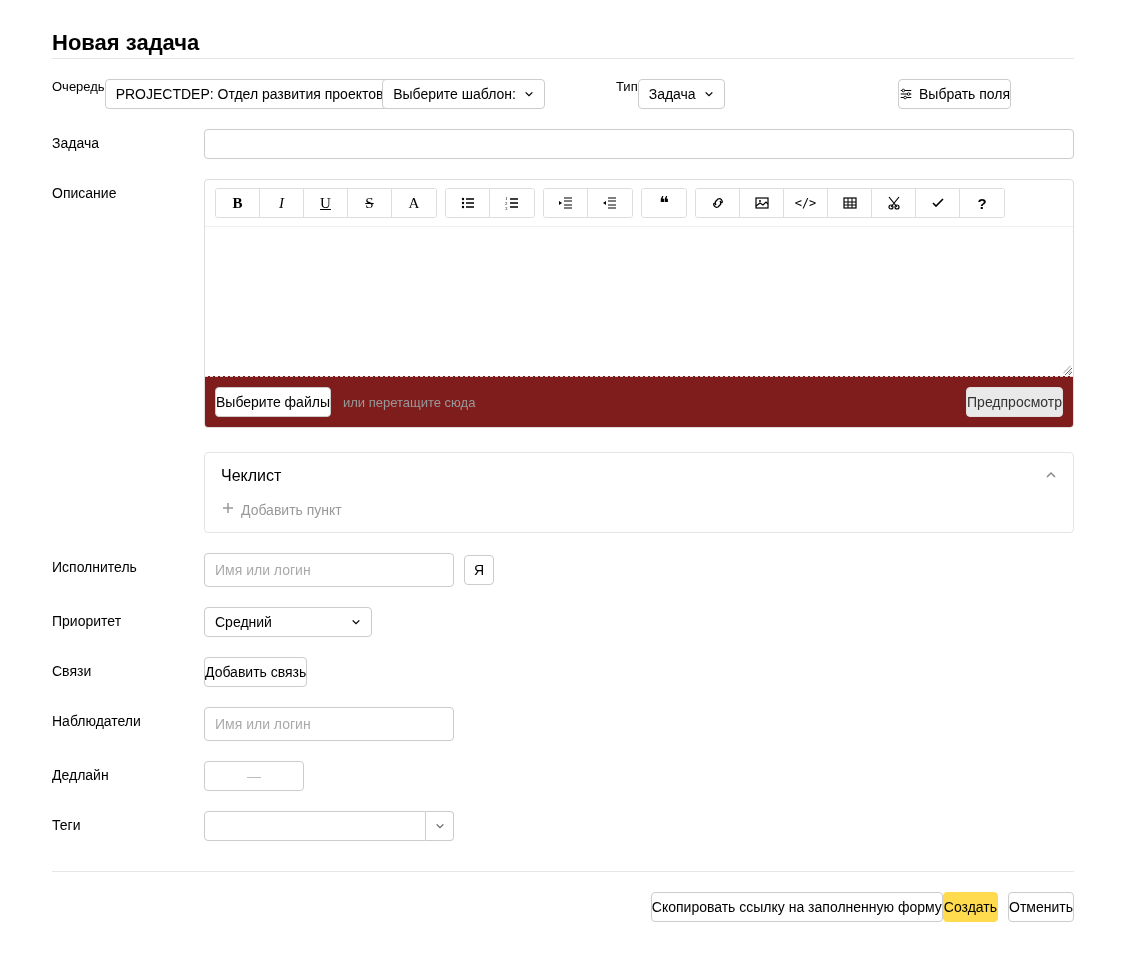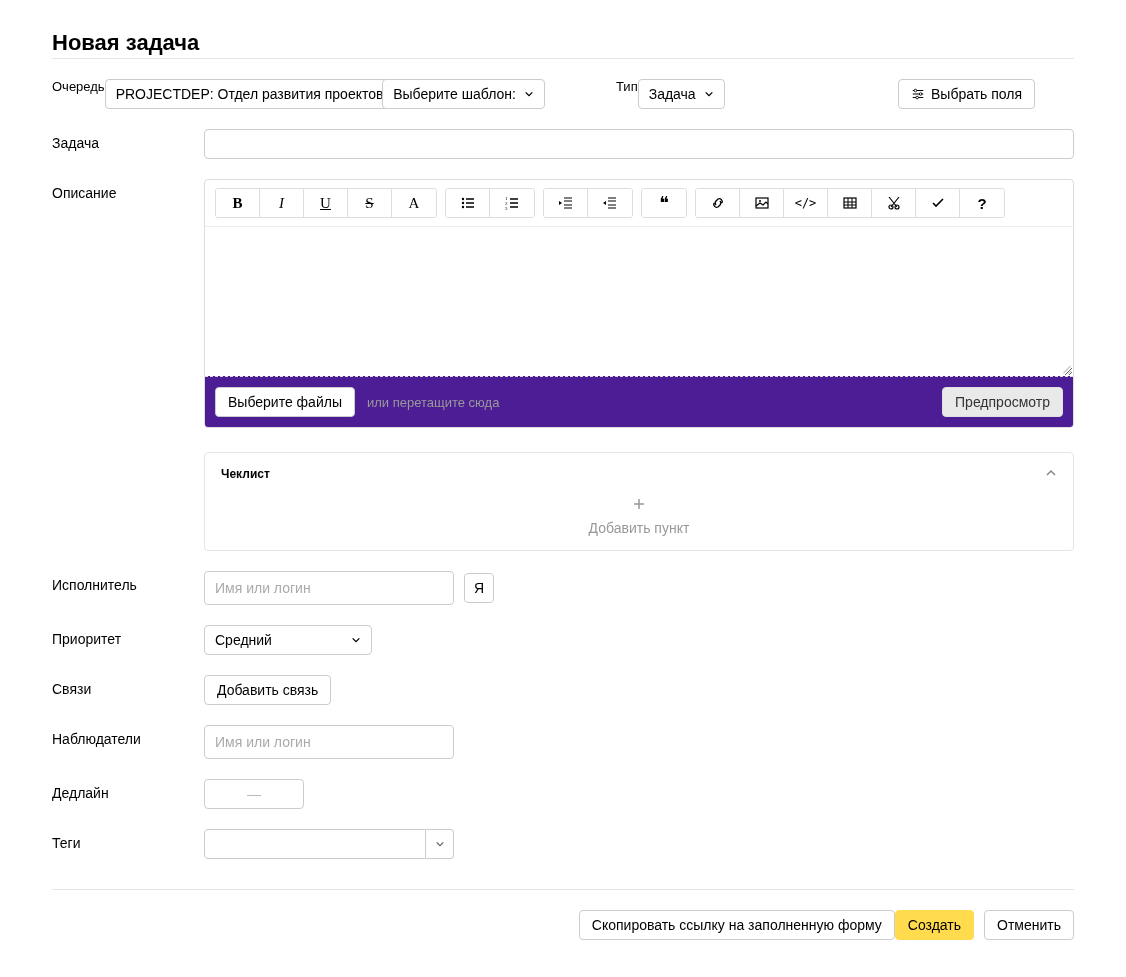--- a/index.html
+++ b/index.html
@@ -41,21 +41,21 @@
   .chevron {
     width: 10px; height: 10px; flex-shrink: 0; margin-left: 8px;
   }
   .chevron svg { display: block; }
   .clear-x {
     width: 14px; height: 14px; flex-shrink: 0; margin-left: 6px; color: #999; cursor: pointer;
   }
 
   .btn {
     height: 30px; border: 1px solid #ccc; border-radius: 4px; background: #fff;
-    padding: 0 12px; font-size: 14px; cursor: pointer; display: inline-flex;
+    padding: 0 0; font-size: 14px; cursor: pointer; display: inline-flex;
     align-items: center; gap: 6px;
   }
   .btn.primary { background: #ffdb4d; border-color: #ffdb4d; font-weight: 500; }
   .btn.muted { background: #e9e9e9; border-color: #e0e0e0; color: #333; }
 
   .form-row { display: flex; margin-bottom: 20px; }
   .form-label { width: 152px; padding-top: 6px; font-size: 14px; }
   .form-control { flex: 1; }
 
   .task-input {
@@ -89,43 +89,43 @@
     position: absolute; right: 2px; bottom: 2px; width: 12px; height: 12px;
   }
   .resize-corner::before, .resize-corner::after {
     content: ''; position: absolute; background: #bbb; height: 1px; transform: rotate(-45deg);
   }
   .resize-corner::before { width: 10px; right: -1px; bottom: 4px; }
   .resize-corner::after { width: 5px; right: -1px; bottom: 1px; }
 
   .file-row {
     display: flex; align-items: center; justify-content: space-between;
-    padding: 10px; background: #4c1d95; border-top: 1px dashed #ddd; gap: 46px;
+    padding: 10px; background: #7f1d1d; border-top: 1px dashed #ddd; gap: 46px;
   }
   .file-row .left { display: flex; align-items: center; gap: 12px; }
   .drag-hint { color: #999; font-size: 13px; }
 
   .checklist-panel {
     border: 1px solid #e5e5e5; border-radius: 4px; padding: 14px 16px;
     margin-top: 24px;
   }
   .checklist-header {
     display: flex; justify-content: space-between; align-items: center;
   }
-  .checklist-title { font-weight: 700; font-size: 12px; }
+  .checklist-title { font-weight: 400; font-size: 16px; }
   .checklist-progress {
     display: flex; align-items: center; gap: 10px; margin-top: 6px;
   }
   .checklist-count { font-size: 12px; color: #444; }
   .progress-bar {
     flex: 1; height: 3px; background: #eee; border-radius: 2px;
   }
   .add-item {
     display: flex; align-items: center; gap: 6px; color: #999;
-    margin-top: 16px; cursor: pointer; font-size: 14px; flex-direction: column;
+    margin-top: 16px; cursor: pointer; font-size: 14px;
   }
   .add-item svg { width: 14px; height: 14px; }
 
   .assignee-row { display: flex; gap: 10px; align-items: center; }
   .text-input {
     height: 30px; border: 1px solid #ccc; border-radius: 4px; padding: 16px 10px;
     font-size: 14px; width: 250px;
   }
   .text-input::placeholder { color: #aaa; }
   .me-btn {

